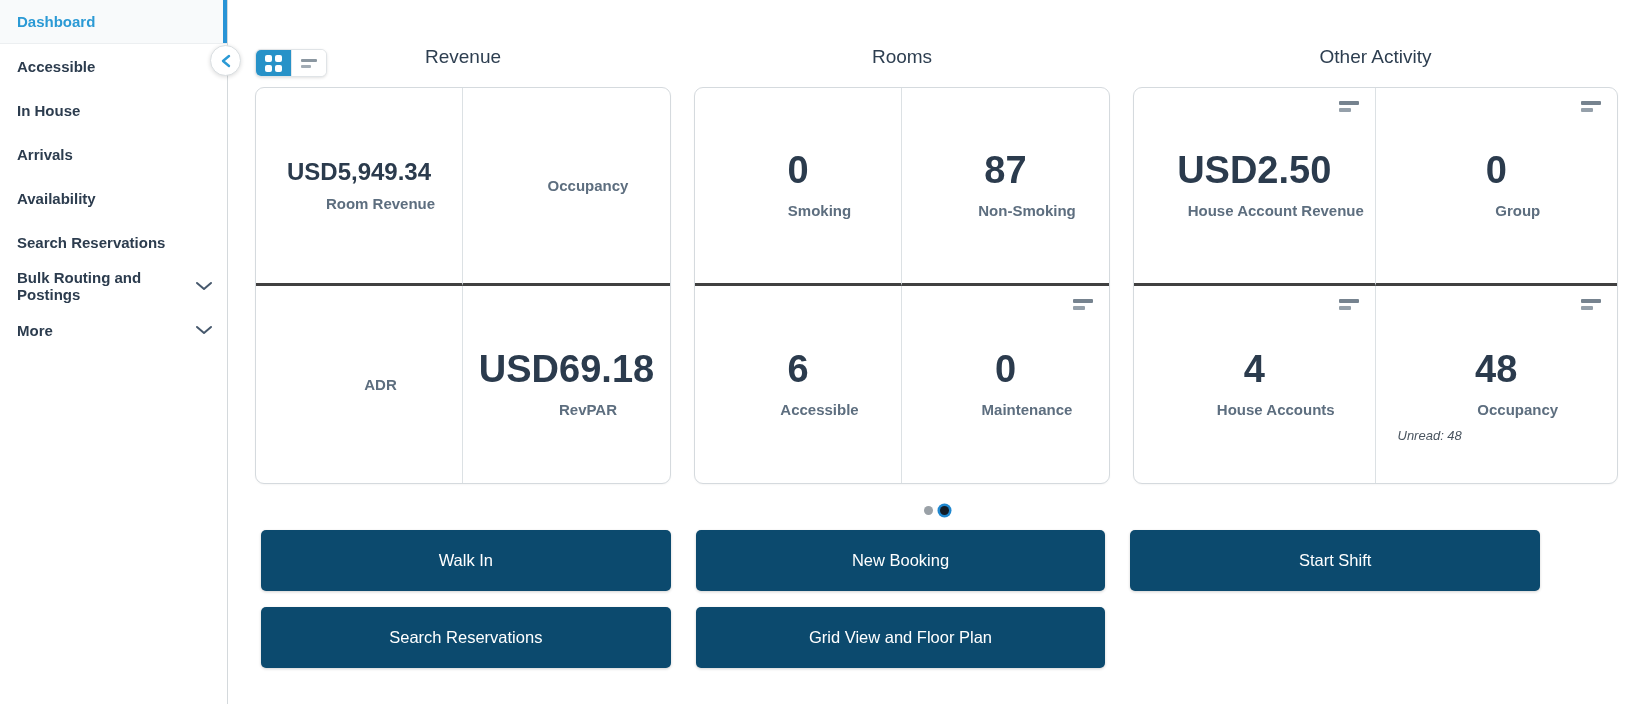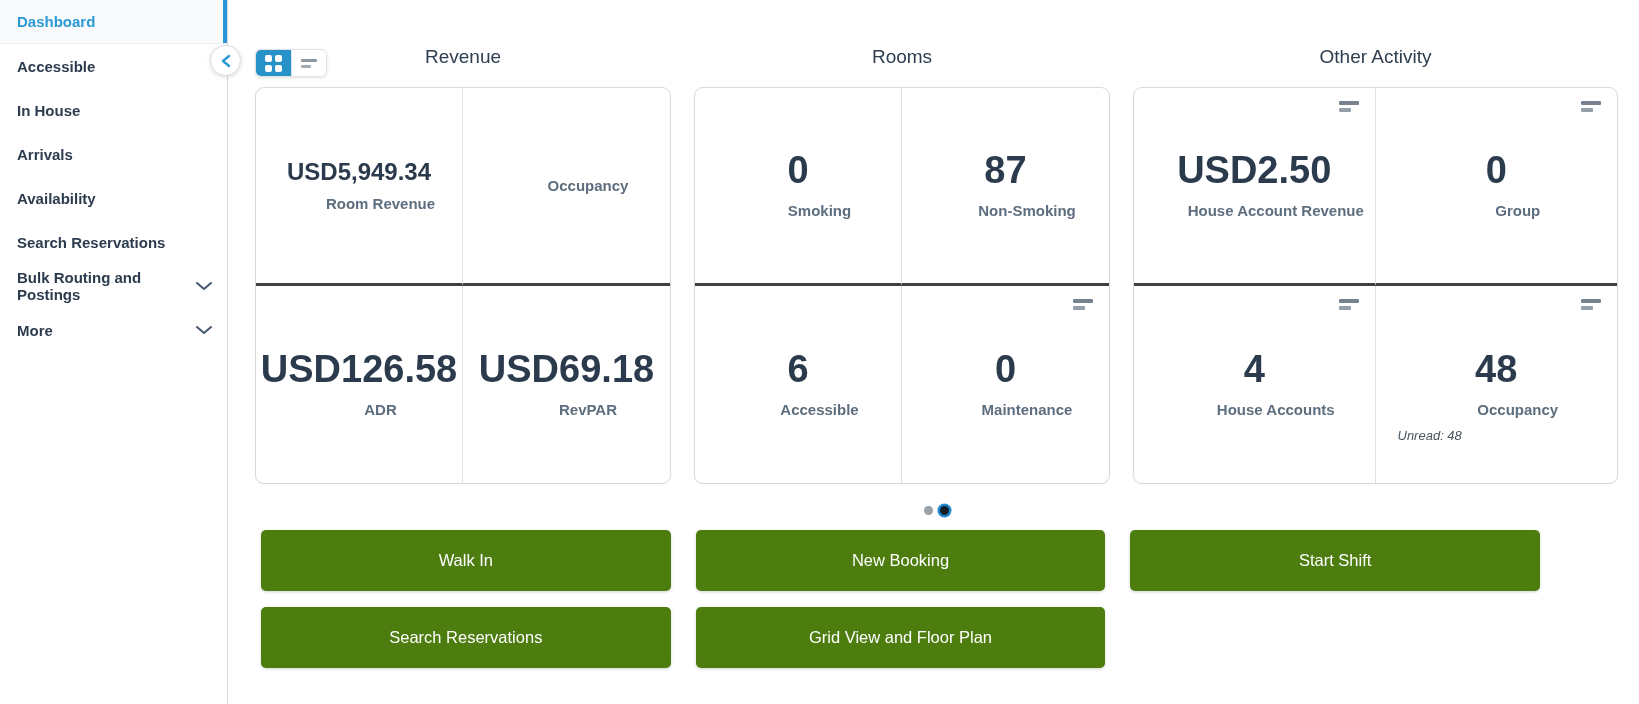--- a/index.html
+++ b/index.html
@@ -54,21 +54,21 @@
   .bars-icon .b1 { width:20px; height:4px; background:#76838f; border-radius:1px; }
   .bars-icon .b2 { width:12px; height:4px; background:#95a0aa; border-radius:1px; }
   .footnote { position:absolute; left:22px; bottom:40px; font-size:13px; color:#4a5560;font-style:italic; }
 
   .dots { display:flex; justify-content:center; align-items:center; gap:7px; margin-top:20px; height:13px; }
   .dot { width:9px; height:9px; border-radius:50%; background:#9aa1a7; cursor:pointer; }
   .dot.active { background:#111c27; box-shadow:0 0 0 2.5px #1f87cf; }
 
   .actions { display:grid; grid-template-columns:1fr 1fr 1fr; grid-auto-rows:61px; gap:16px 25px;
              margin:13px 78px 0 6px; }
-  .action-btn { background:#4d7c0f; border:none; border-radius:5px; color:#fff; font-size:16.5px;
+  .action-btn { background:#0c4a6e; border:none; border-radius:5px; color:#fff; font-size:16.5px;
                 font-family:inherit; cursor:pointer; box-shadow:0 1px 3px rgba(0,0,0,.18); }
 </style>
 </head>
 <body>
 
 <aside class="sidebar">
   <div class="nav-item active">
     <span>Dashboard</span>
   </div>
   <div class="nav-item">
@@ -141,21 +141,20 @@
 
     <div class="card">
       <div class="cell br bb">
         <div class="metric-value small">USD5,949.34</div>
         <div class="metric-label">Room Revenue</div>
       </div>
       <div class="cell bb">
         <div class="metric-label">Occupancy</div>
       </div>
       <div class="cell br">
-        <div class="metric-value">USD126.58</div>
         <div class="metric-label">ADR</div>
       </div>
       <div class="cell">
         <div class="metric-value">USD69.18</div>
         <div class="metric-label">RevPAR</div>
       </div>
     </div>
 
     <div class="card">
       <div class="cell br bb">

